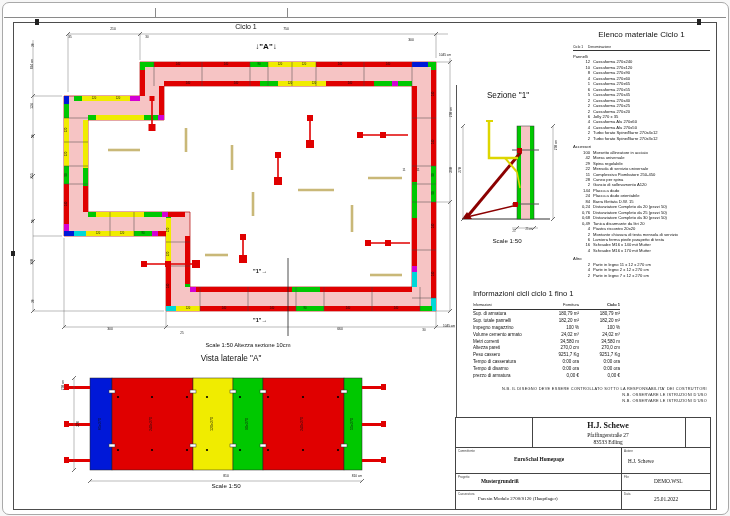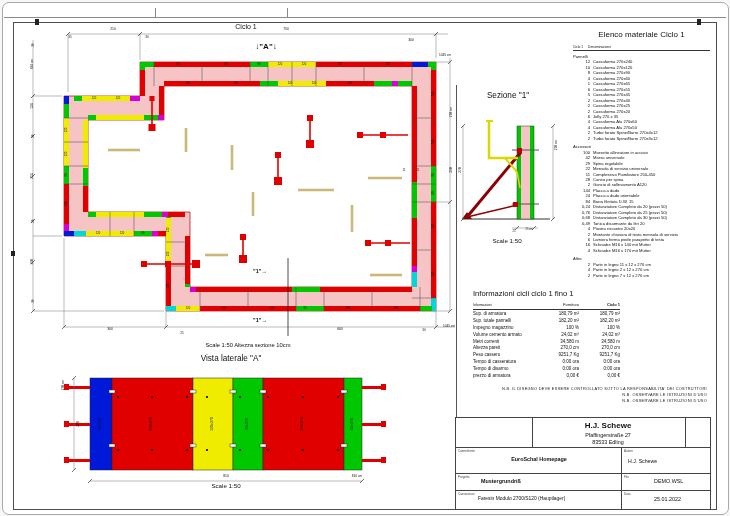--- a/index.html
+++ b/index.html
@@ -40,21 +40,21 @@
   #it-head{border-bottom:0.7px solid #333;margin-bottom:1px;}
   #it-head .c0{font-size:3.4px;}
   #it-head .c1{font-size:4px;}
   #it-head .c2{font-size:4px;font-weight:bold;}
   
   .note{position:absolute;right:23px;text-align:right;font-size:3.9px;letter-spacing:.3px;color:#222;white-space:nowrap;}
   
   #tblock{position:absolute;left:455px;top:417px;width:254px;height:91px;border:0.9px solid #444;color:#111;}
   #tblock .ln{position:absolute;background:#444;}
   .tb-lab{position:absolute;font-size:3px;color:#444;}
-  .tb-val{position:absolute;font-size:5.4px;white-space:nowrap;}
+  .tb-val{position:absolute;font-size:5.4px;white-space:nowrap;font-family:Liberation Serif, serif;}
   .tb-c{transform:translateX(-50%);}
 </style>
 </head>
 <body>
 
 <div class="sheet">
   <div class="paper"></div>
   <div class="foldline"></div>
   <div class="foldtick" style="left:155px;"></div>
   <div class="foldtick" style="left:287px;"></div>

